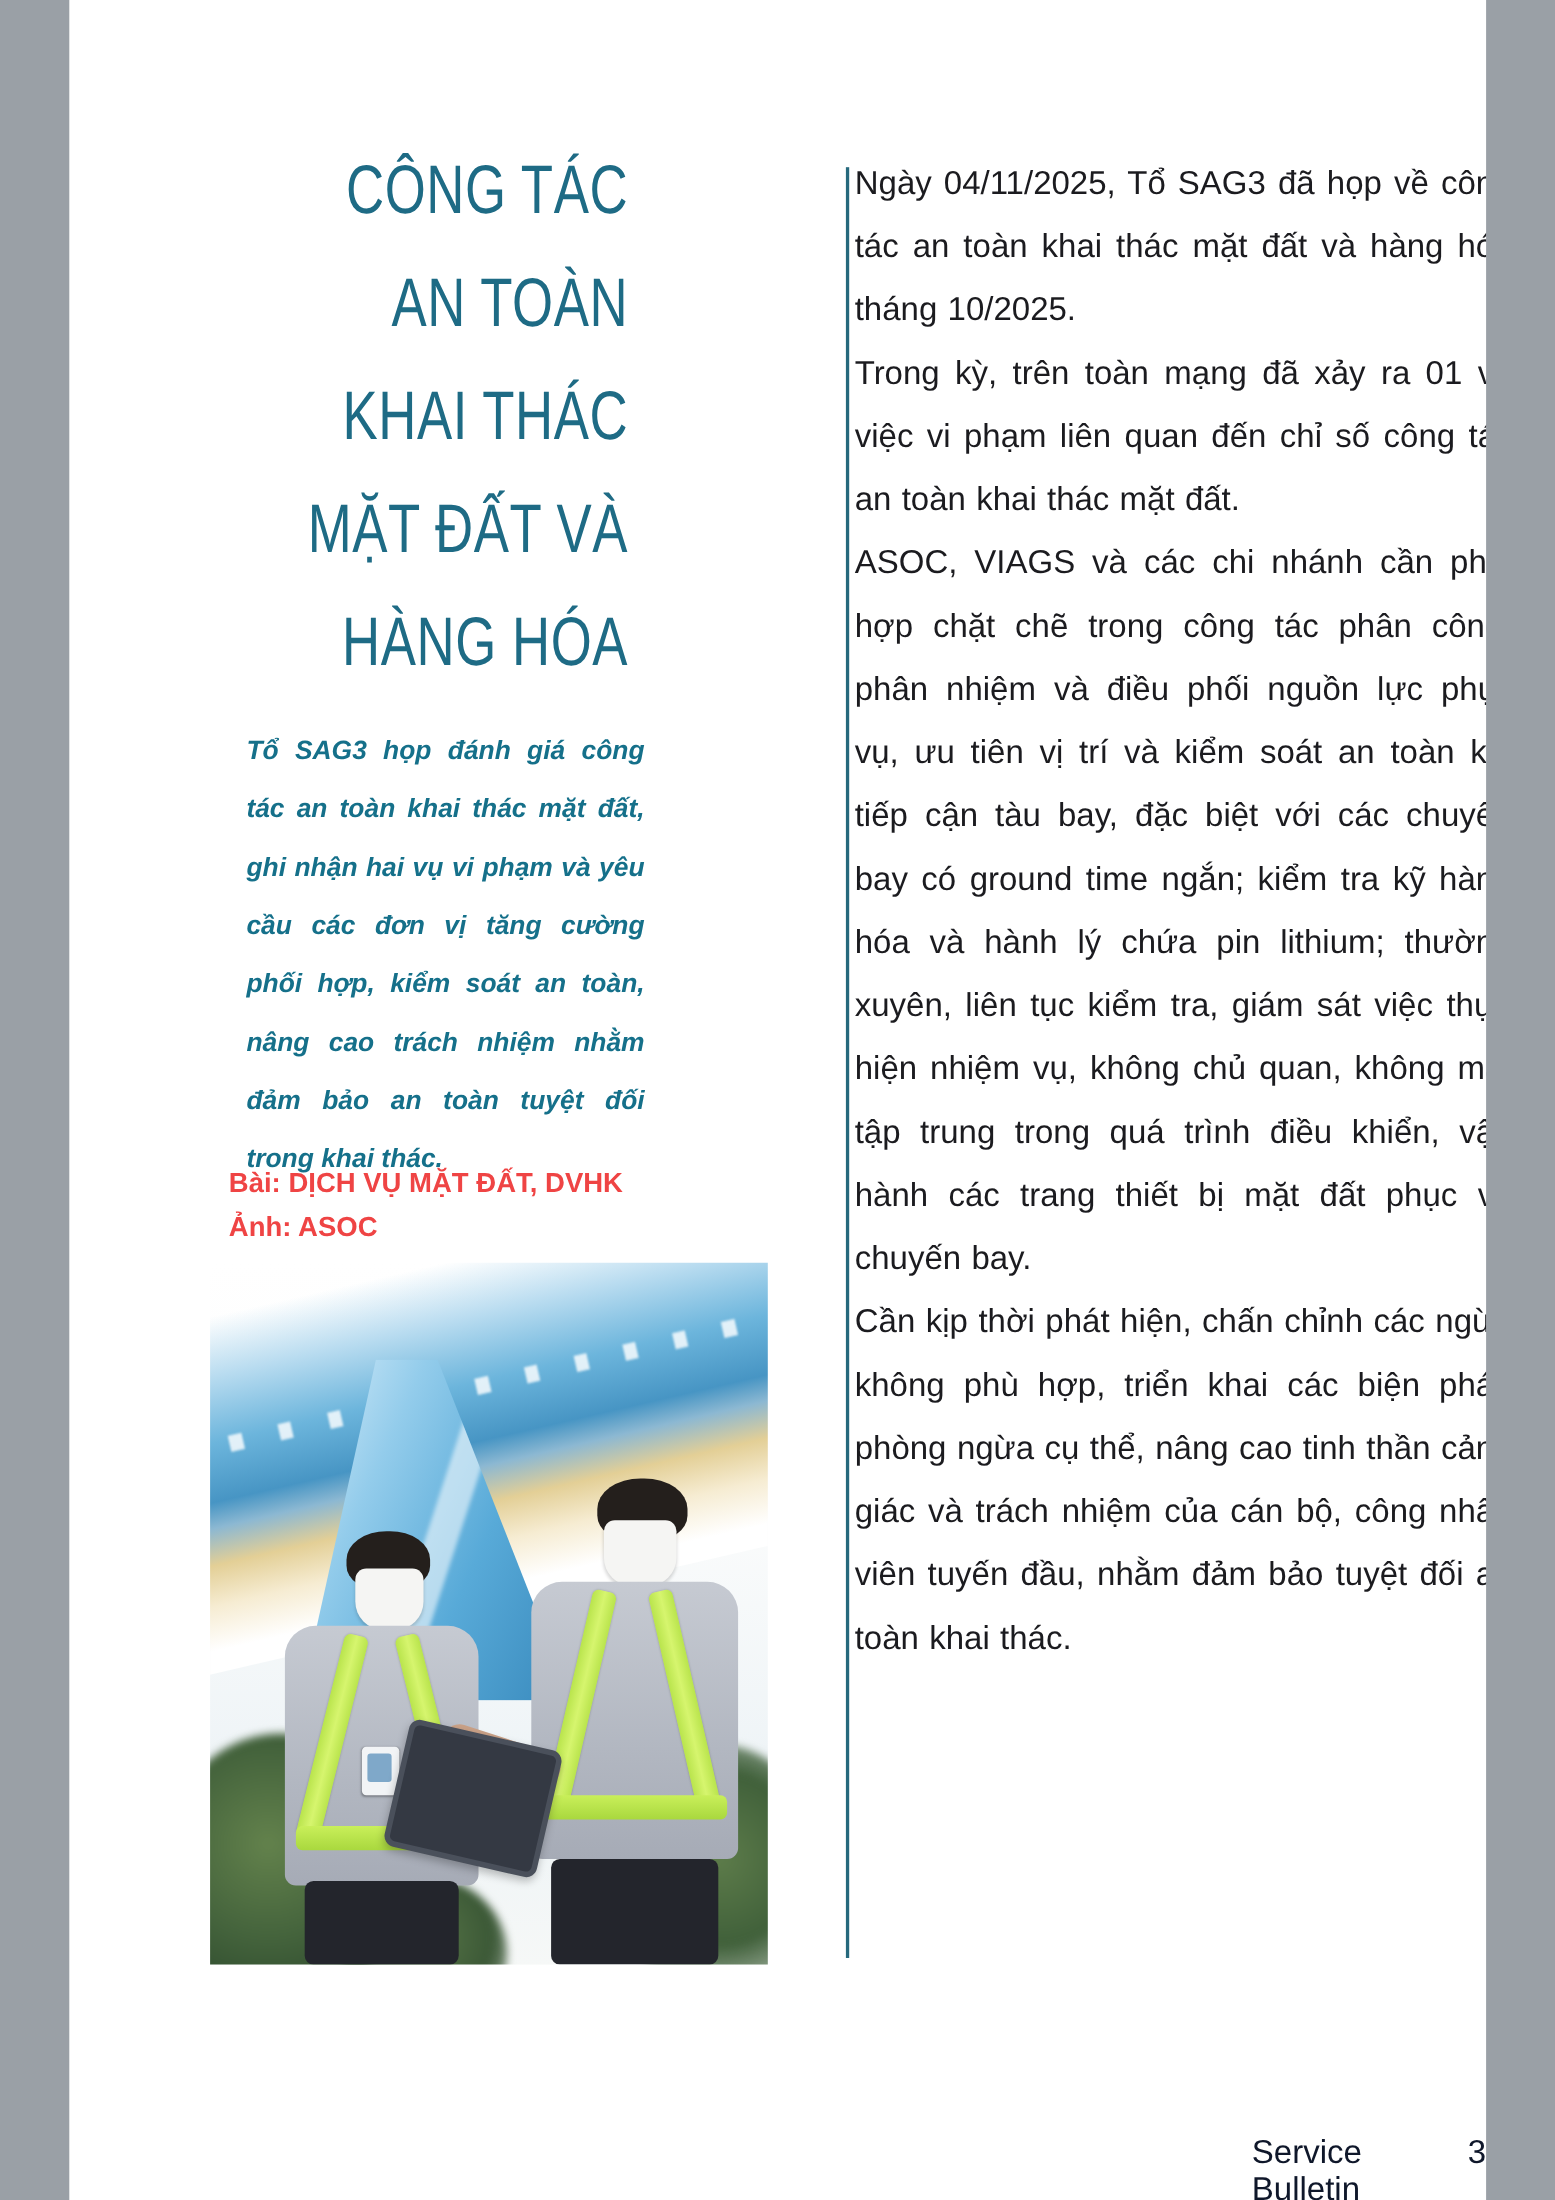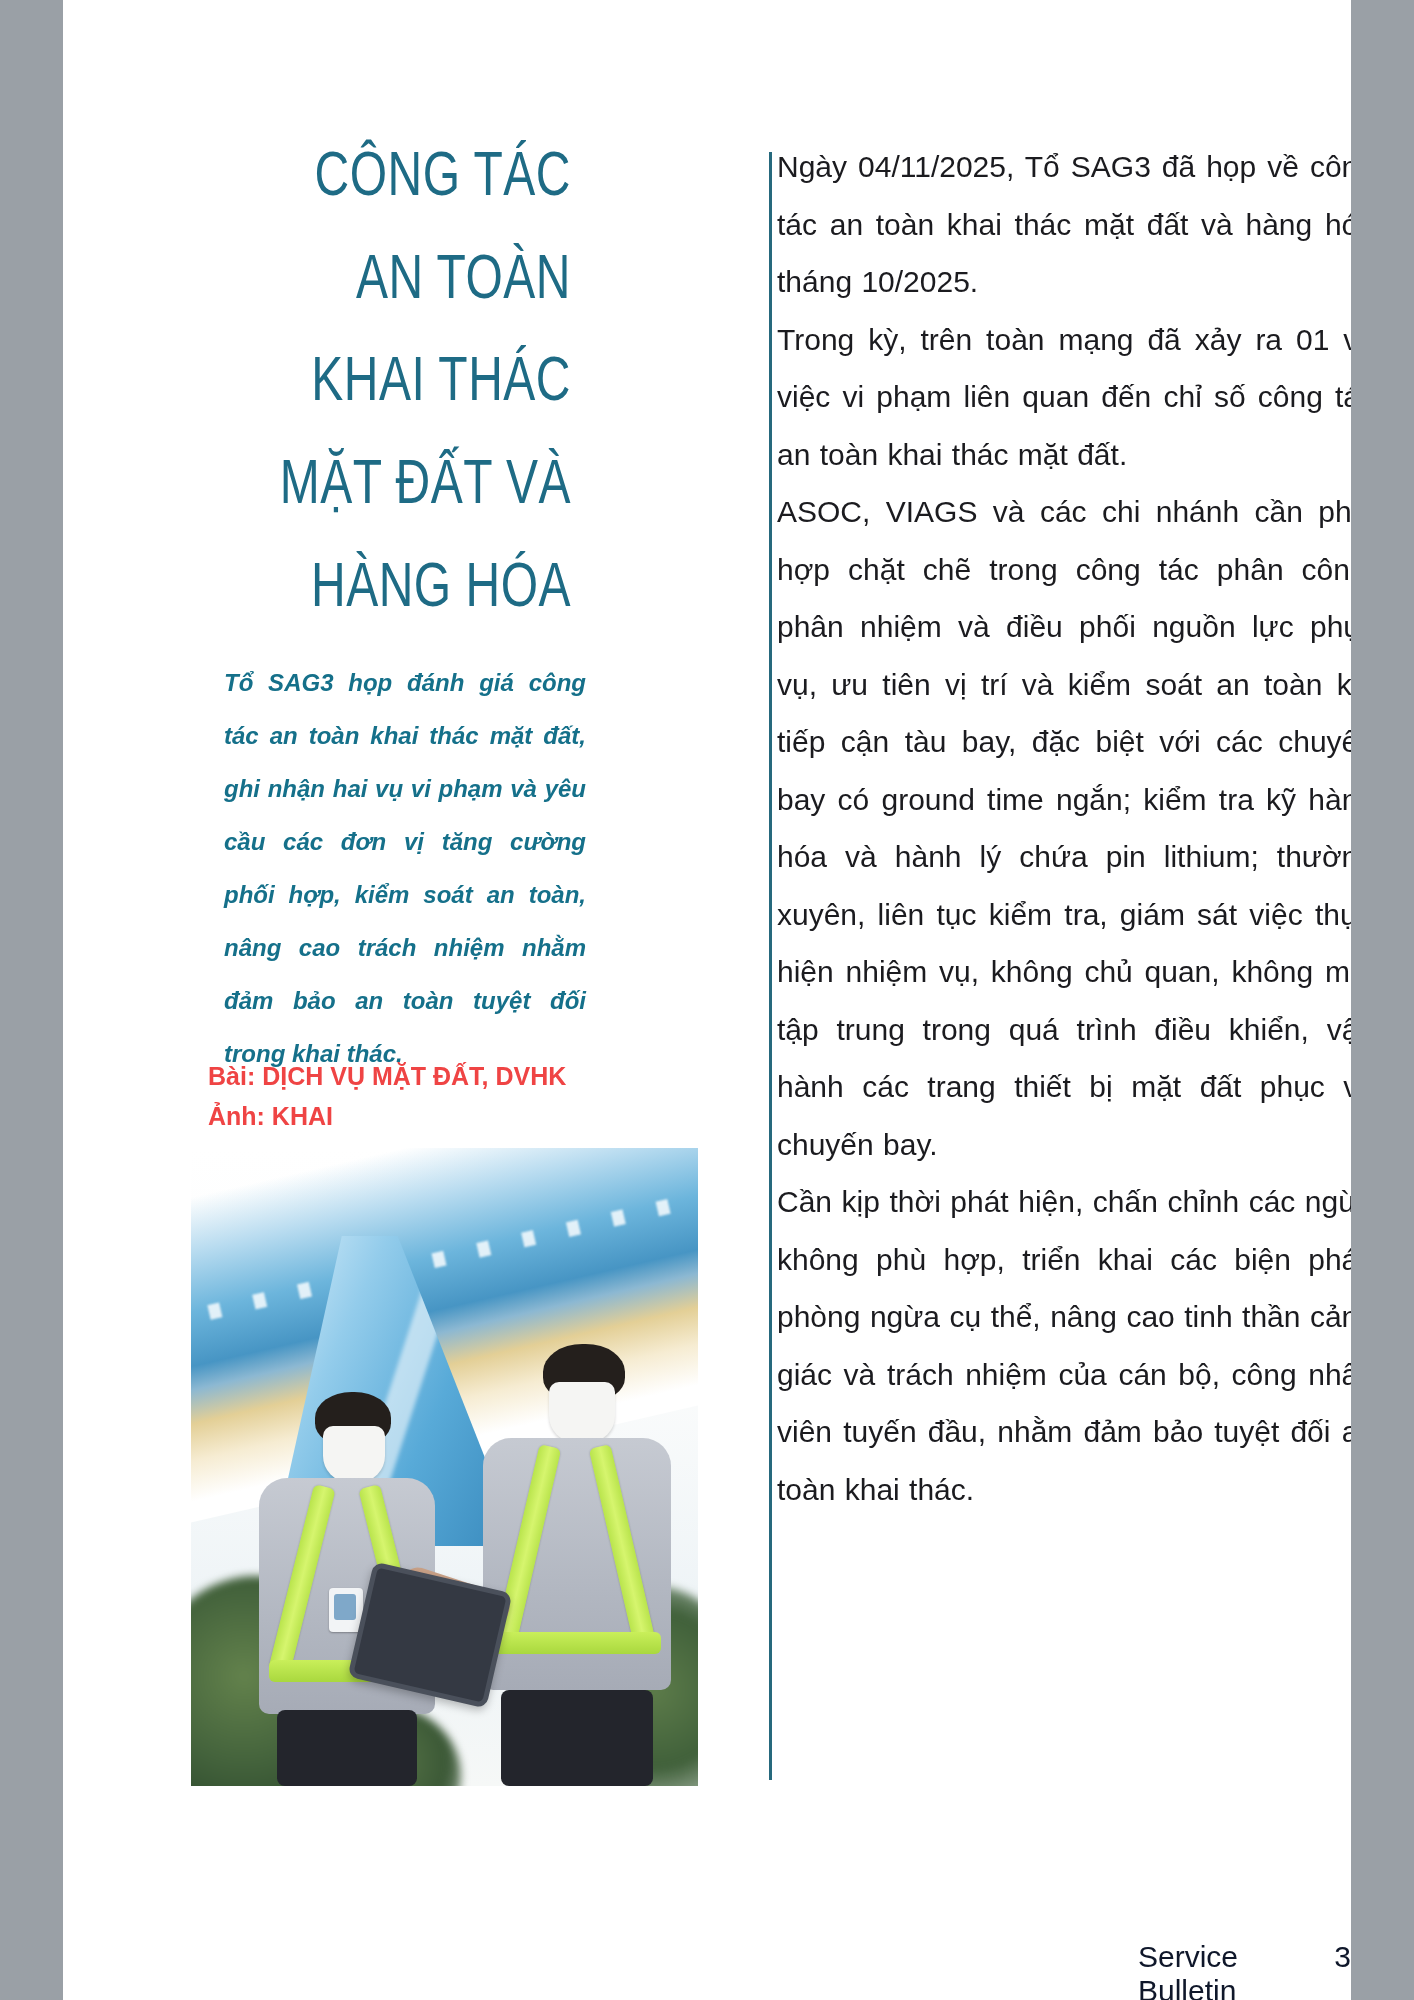--- a/index.html
+++ b/index.html
@@ -94,21 +94,21 @@
     <div>AN TOÀN</div>
     <div>KHAI THÁC</div>
     <div>MẶT ĐẤT VÀ</div>
     <div>HÀNG HÓA</div>
   </div>
 
   <p class="lede">Tổ SAG3 họp đánh giá công tác an toàn khai thác mặt đất, ghi nhận hai vụ vi phạm và yêu cầu các đơn vị tăng cường phối hợp, kiểm soát an toàn, nâng cao trách nhiệm nhằm đảm bảo an toàn tuyệt đối trong khai thác.</p>
 
   <div class="byline">
     <div>Bài: DỊCH VỤ MẶT ĐẤT, DVHK</div>
-    <div>Ảnh: KHAI</div>
+    <div>Ảnh: ASOC</div>
   </div>
 
   <div class="photo">
     <div class="fuse-band">
       <div class="windows"></div>
     </div>
     <div class="tail">
       <div class="tail-stripe"></div>
     </div>
 

